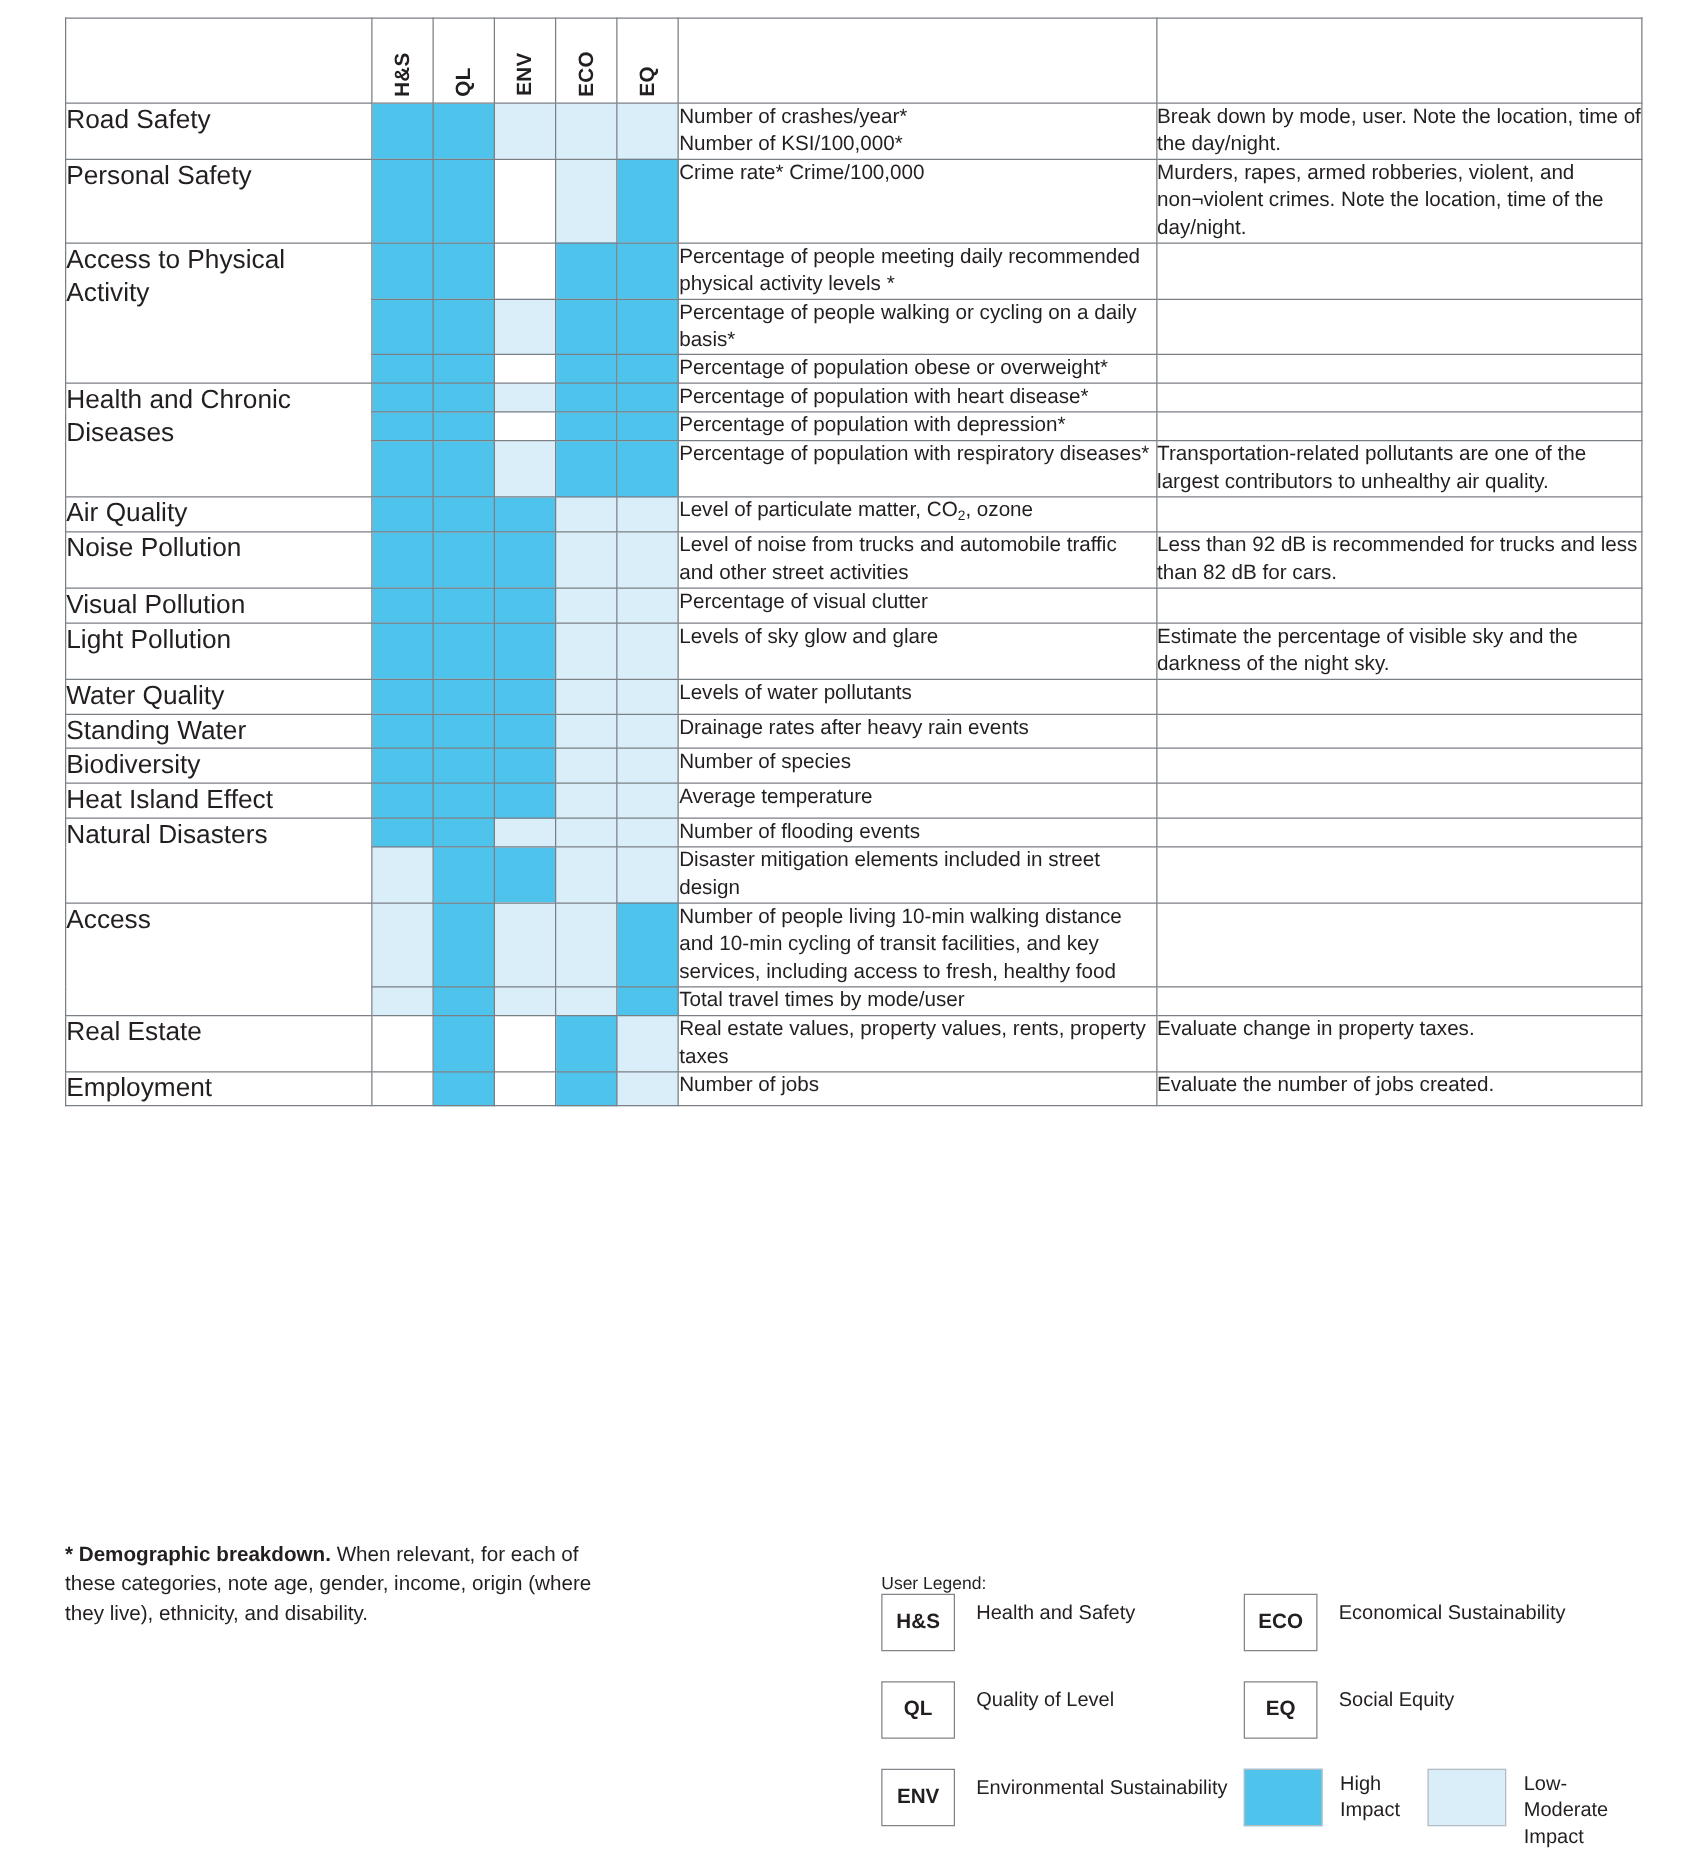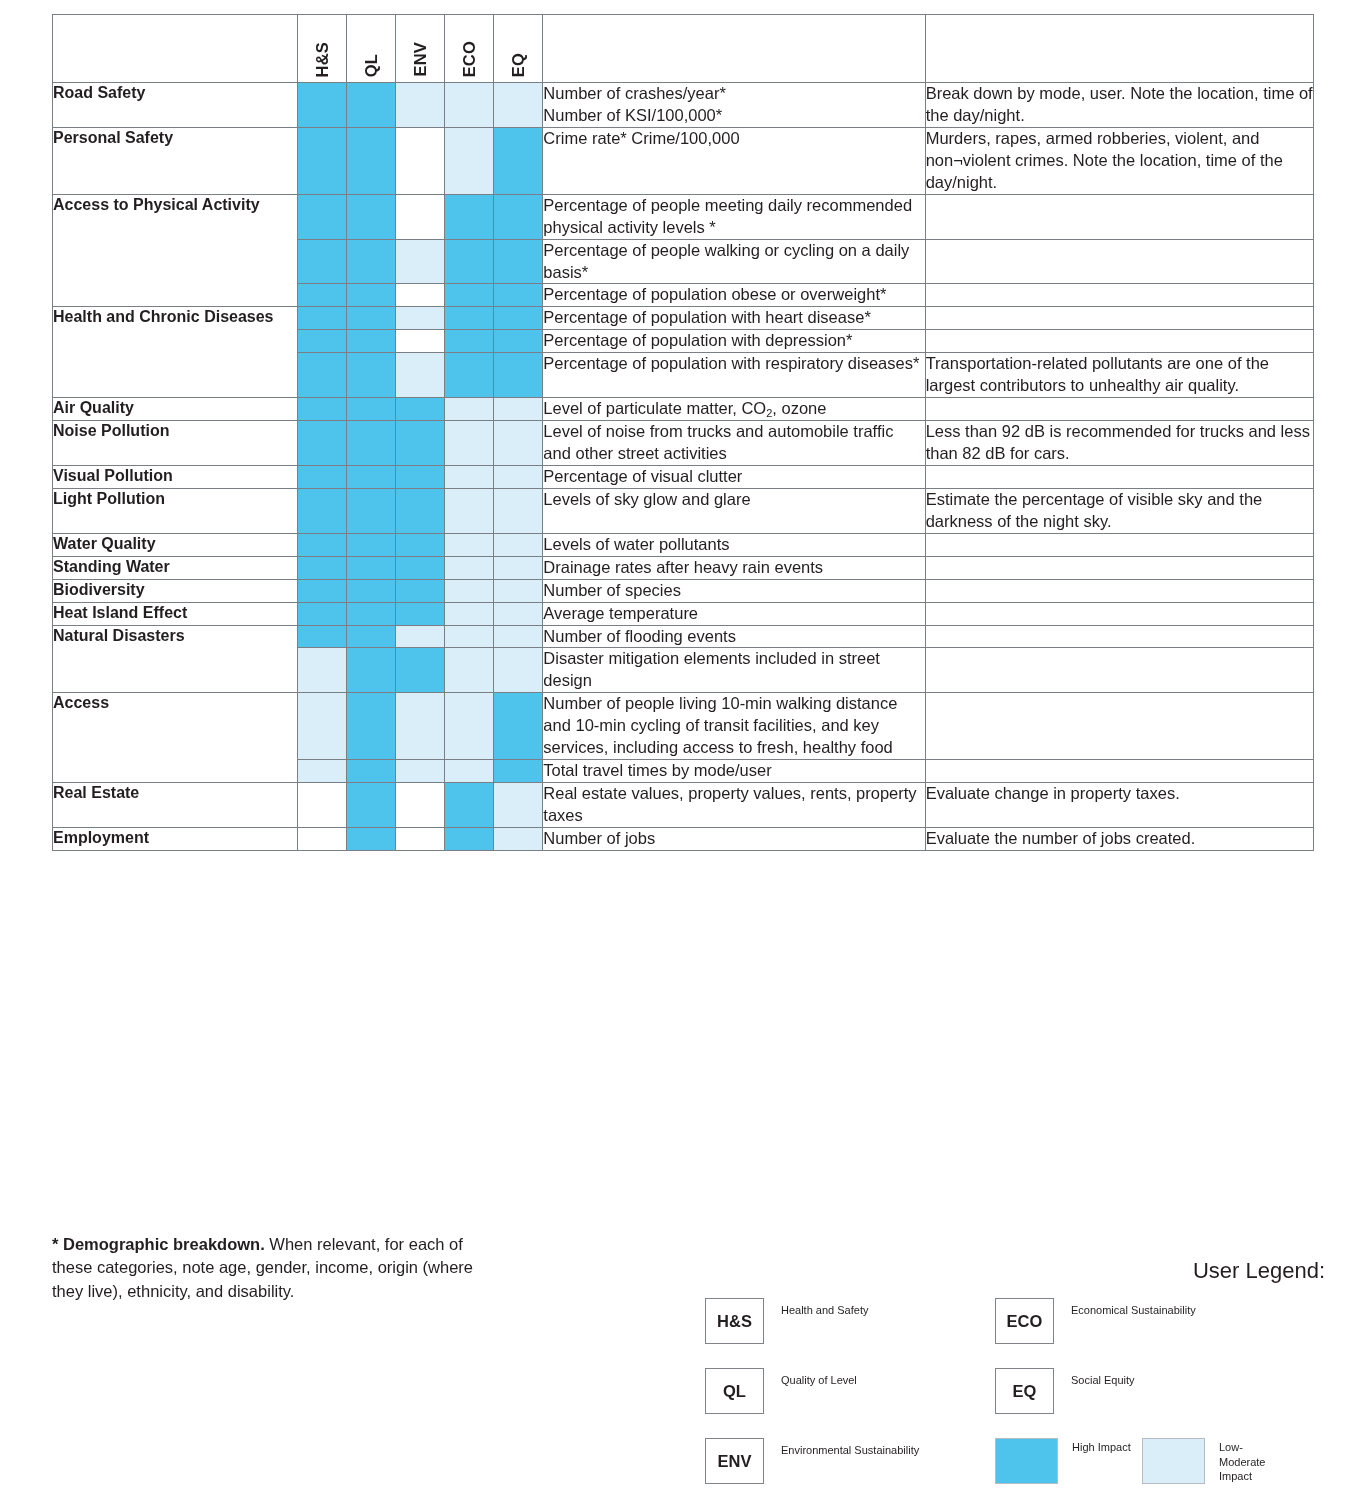--- a/index.html
+++ b/index.html
@@ -45,22 +45,22 @@
     transform: rotate(180deg);
     font-weight: bold;
     font-size: 16.5px;
     letter-spacing: 0.2px;
     line-height: 1;
     white-space: nowrap;
   }
 
   
   td.cat {
-    font-weight: bold;
-    font-size: 16px;
+    font-weight: normal;
+    font-size: 21px;
     line-height: 1.28;
     padding: 9px 10px 8px 10px;
   }
   td.metric, td.note {
     font-size: 16.5px;
     line-height: 1.33;
     padding: 9px 11px 8px 10px;
     font-weight: normal;
   }
   td.imp { padding: 0; }
@@ -80,24 +80,22 @@
   }
   .footnote b { font-weight: bold; }
 
   
   .legend {
     position: absolute;
     left: 705px; top: 1258px;
     width: 620px;
   }
   .legend-title {
-    font-size: 22px;
+    font-size: 14px;
     line-height: 1.2;
-    margin-bottom: 14px;
-    text-align: right;
   }
   .legend-cols { display: flex; gap: 0px; }
   .legend-col { width: 290px; }
   .legend-col.right { width: 330px; }
   .legend-row {
     display: flex;
     align-items: flex-start;
     margin-bottom: 24px;
   }
   .chip {
@@ -109,21 +107,21 @@
     flex: 0 0 auto;
   }
   .swatch {
     width: 63px; height: 46px;
     border: 1.5px solid #b5bcc2;
     flex: 0 0 auto;
   }
   .swatch.high { background: #4EC3EC; }
   .swatch.low  { background: #D9EEF9; }
   .legend-label {
-    font-size: 11px;
+    font-size: 16px;
     line-height: 1.32;
     padding-left: 17px;
     padding-top: 5px;
   }
   .impact-row { display: flex; align-items: flex-start; }
   .impact-item { display: flex; align-items: flex-start; }
   .impact-item .legend-label { padding-left: 14px; padding-top: 2px; width: 84px; }
 </style>
 </head>
 <body>

